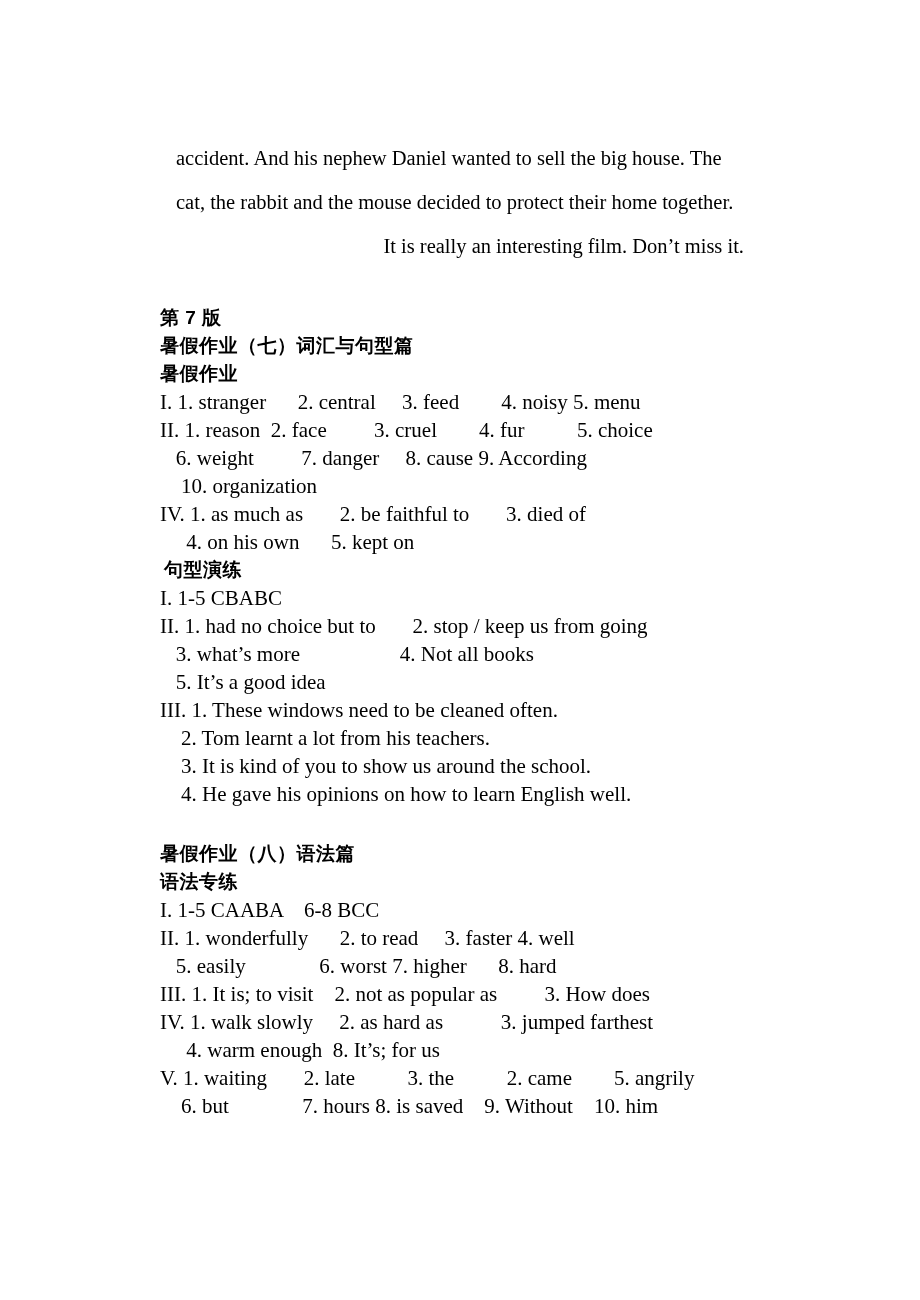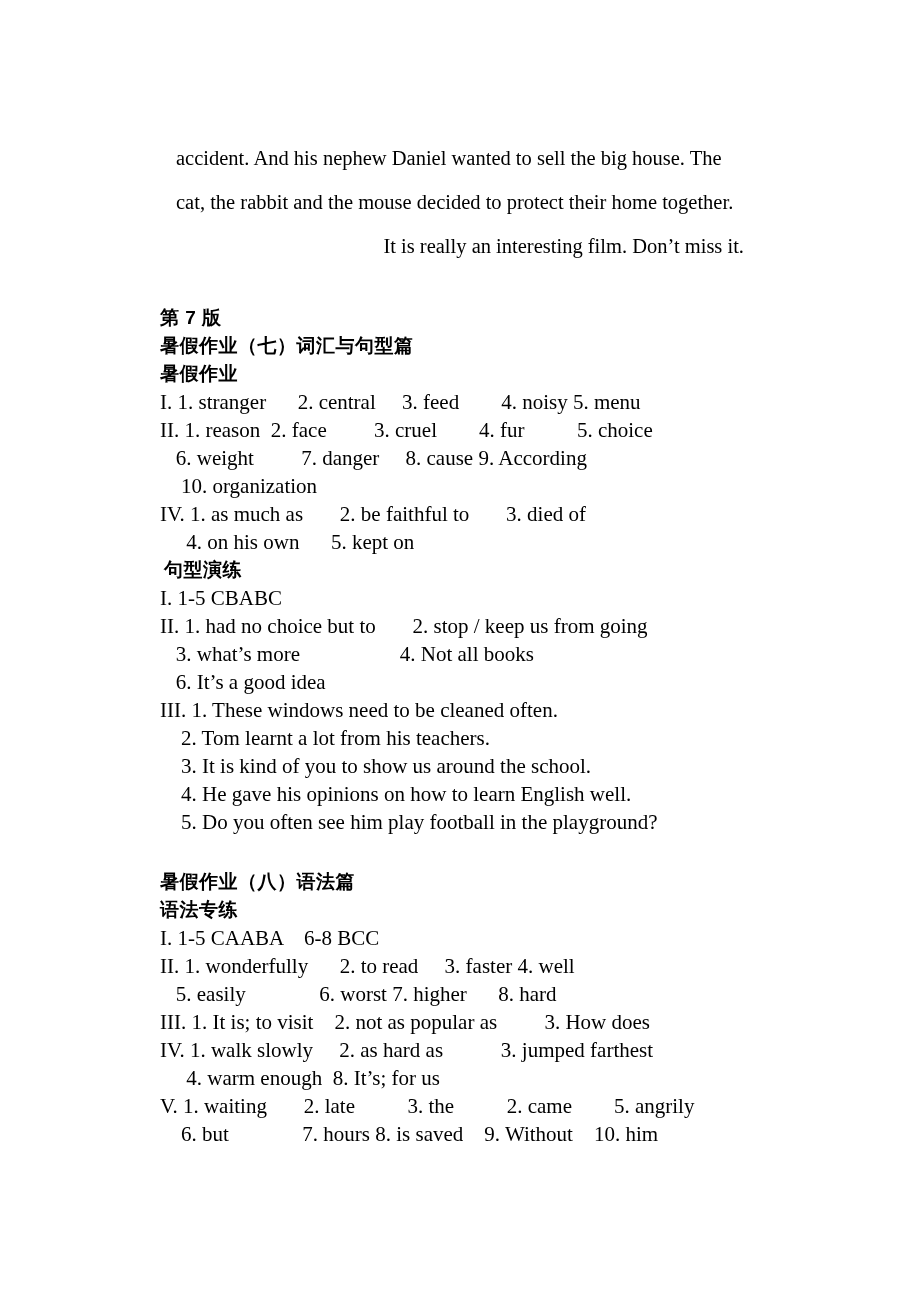--- a/index.html
+++ b/index.html
@@ -89,26 +89,25 @@
       <div class="ans">    10. organization</div>
       <div class="ans">IV. 1. as much as       2. be faithful to       3. died of</div>
       <div class="ans">     4. on his own      5. kept on</div>
     </div>
 
     <div class="cn-head sub">句型演练</div>
     <div>
       <div class="ans">I. 1-5 CBABC</div>
       <div class="ans">II. 1. had no choice but to       2. stop / keep us from going</div>
       <div class="ans">   3. what’s more                   4. Not all books</div>
-      <div class="ans">   6. It’s a good idea</div>
+      <div class="ans">   5. It’s a good idea</div>
       <div class="ans">III. 1. These windows need to be cleaned often.</div>
       <div class="ans">    2. Tom learnt a lot from his teachers.</div>
       <div class="ans">    3. It is kind of you to show us around the school.</div>
       <div class="ans">    4. He gave his opinions on how to learn English well.</div>
-      <div class="ans">    5. Do you often see him play football in the playground?</div>
     </div>
   </div>
 
   <div class="gap-lg"></div>
   <div class="gap-sm"></div>
 
   <div>
     <div class="cn-head">暑假作业（八）语法篇</div>
 
     <div class="cn-head">语法专练</div>

